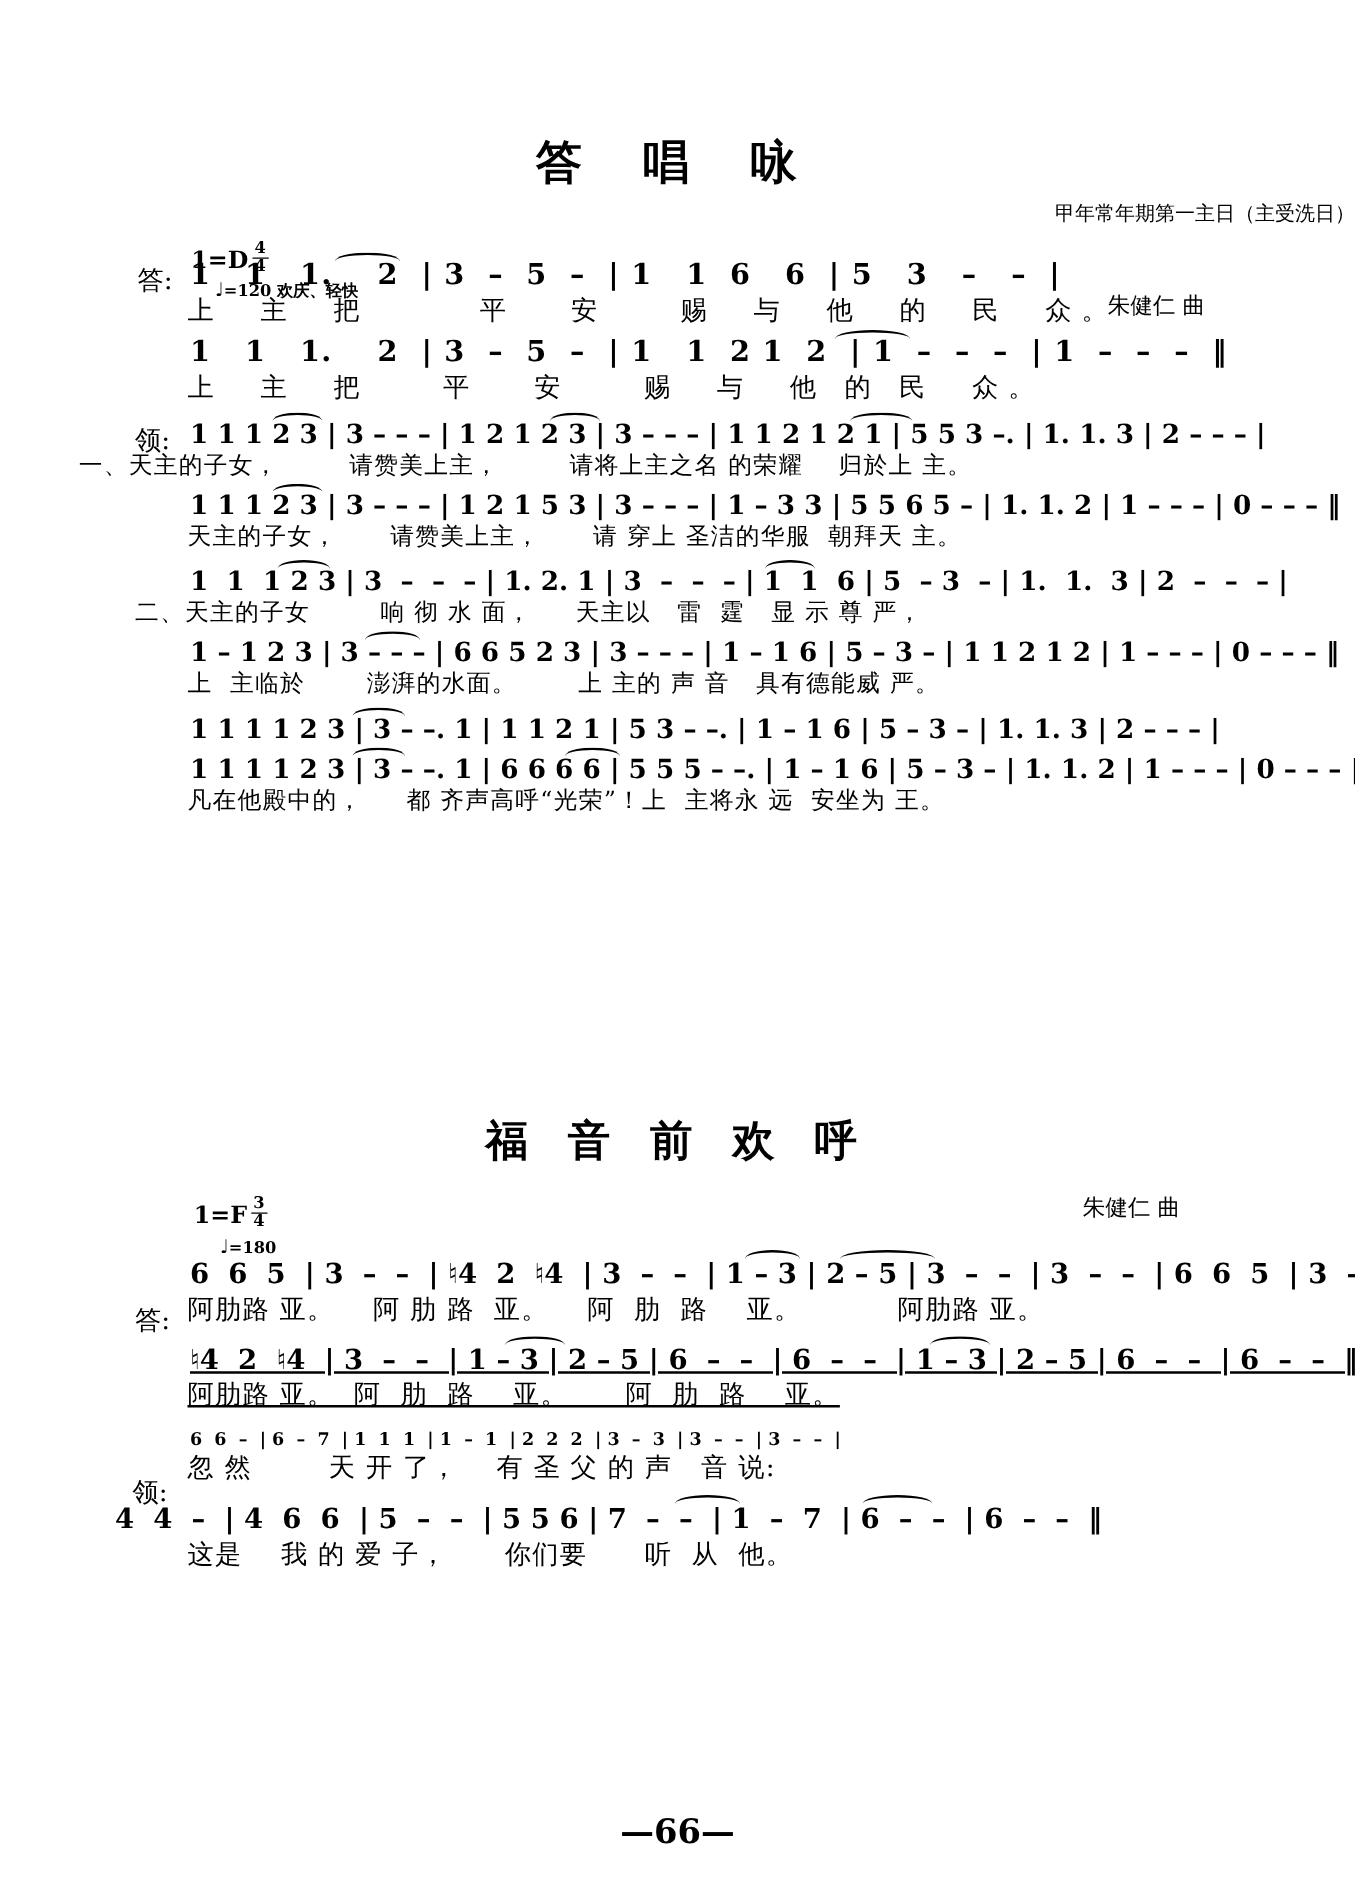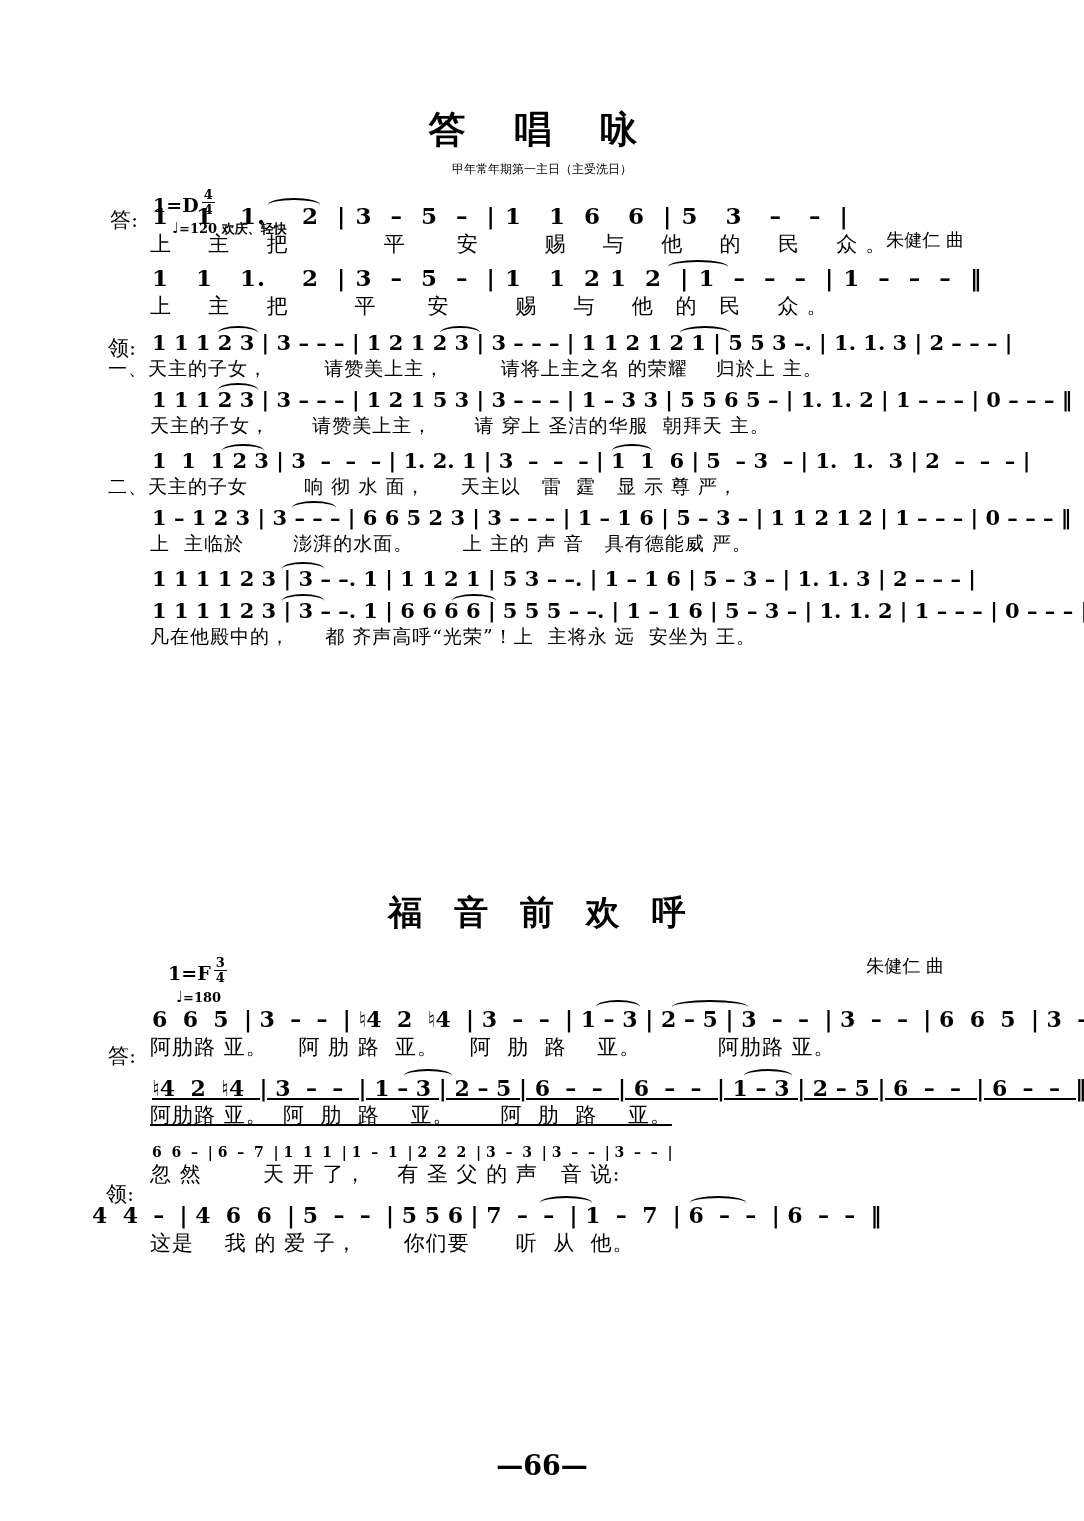--- a/index.html
+++ b/index.html
@@ -25,23 +25,23 @@
   .song-title {
     text-align: center;
     font-family: "DejaVu Serif", "Liberation Serif", serif;
     font-weight: bold;
     font-size: 37px;
     letter-spacing: 18px;
     margin: 0;
     padding: 0;
   }
   .song-subtitle {
-    text-align: center;
-    font-family: "DejaVu Serif", "Liberation Serif", serif;
-    font-size: 12px;
+    text-align: right;
+    font-family: "DejaVu Serif", "Liberation Serif", serif;
+    font-size: 16px;
     margin-top: 6px;
   }
 
   
   .meta-row {
     position: relative;
     height: 46px;
   }
   .keysig {
     position: absolute;
@@ -151,21 +151,21 @@
       <div class="slur" style="left:668px; top:-4px; width:60px;"></div>
       <div class="lyric" style="padding-left:150px; letter-spacing:8px;">上  主  把    平   安    赐  与  他 的 民  众。</div>
     </div>
 
     <div class="system" style="margin-top:10px;">
       <span class="rolelabel" style="top:4px; left:108px;">领:</span>
       <div class="notes" style="padding-left:152px; font-size:21px;">1 1 1 2 3 | 3 – – – | 1 2 1 2 3 | 3 – – – | 1 1 2 1 2 1 | 5 5 3 –. | 1. 1. 3 | 2 – – – |</div>
       <div class="slur" style="left:218px; top:-4px; width:40px;"></div>
       <div class="slur" style="left:440px; top:-4px; width:40px;"></div>
       <div class="slur" style="left:680px; top:-4px; width:50px;"></div>
-      <div class="lyric small" style="padding-left:108px; letter-spacing:1px;">一、天主的子女，        请赞美上主，        请将上主之名 的荣耀    归於上 主。</div>
+      <div class="lyric small" style="padding-left:63px; letter-spacing:1px;">一、天主的子女，        请赞美上主，        请将上主之名 的荣耀    归於上 主。</div>
     </div>
 
     <div class="system" style="margin-top:6px;">
       <div class="notes" style="padding-left:152px; font-size:21px;">1 1 1 2 3 | 3 – – – | 1 2 1 5 3 | 3 – – – | 1 – 3 3 | 5 5 6 5 – | 1. 1. 2 | 1 – – – | 0 – – – ‖</div>
       <div class="slur" style="left:218px; top:-4px; width:40px;"></div>
       <div class="lyric small" style="padding-left:150px; letter-spacing:1px;">天主的子女，      请赞美上主，      请 穿上 圣洁的华服  朝拜天 主。</div>
     </div>
 
     <div class="system" style="margin-top:10px;">
       <div class="notes" style="padding-left:152px; font-size:21px;">1  1  1 2 3 | 3  –  –  – | 1. 2. 1 | 3  –  –  – | 1  1  6 | 5  – 3  – | 1.  1.  3 | 2  –  –  – |</div>
@@ -190,21 +190,21 @@
       <div class="slur" style="left:282px; top:-4px; width:42px;"></div>
       <div class="slur" style="left:452px; top:-4px; width:44px;"></div>
       <div class="lyric small" style="padding-left:150px; letter-spacing:1px;">凡在他殿中的，     都 齐声高呼“光荣”！上  主将永 远  安坐为 王。</div>
     </div>
   </div>
 
   <div style="position:absolute; left:0; top:890px; width:1084px;">
     <div class="song-title" style="font-size:34px; letter-spacing:10px;">福 音 前 欢 呼</div>
 
     <div class="meta-row" style="margin-top:4px;">
-      <span class="keysig" style="left:168px; top:16px;">
+      <span class="keysig" style="left:155px; top:16px;">
         <span>1=F</span><span class="frac"><span class="num">3</span><span class="den">4</span></span>
       </span>
       <span class="tempo" style="left:176px; top:48px;text-align:right;"><span class="note">♩</span><span>=180</span></span>
       <span class="composer" style="top:14px; right:140px;">朱健仁  曲</span>
     </div>
 
     <div class="system" style="margin-top:20px;">
       <span class="rolelabel" style="top:36px; left:108px;">答:</span>
       <div class="notes" style="padding-left:152px; font-size:22px;">6  6  5  | 3  –  –  | ♮4  2  ♮4  | 3  –  –  | 1 – 3 | 2 – 5 | 3  –  –  | 3  –  –  | 6  6  5  | 3  –  –  |</div>
       <div class="slur" style="left:596px; top:-6px; width:44px;"></div>

